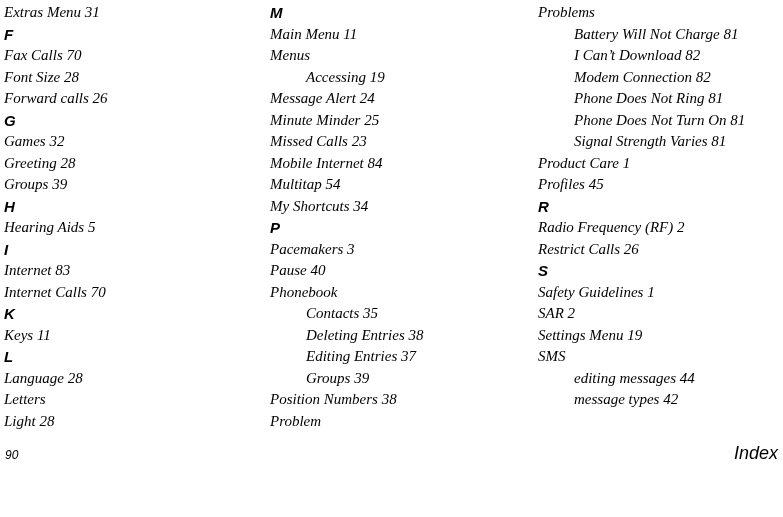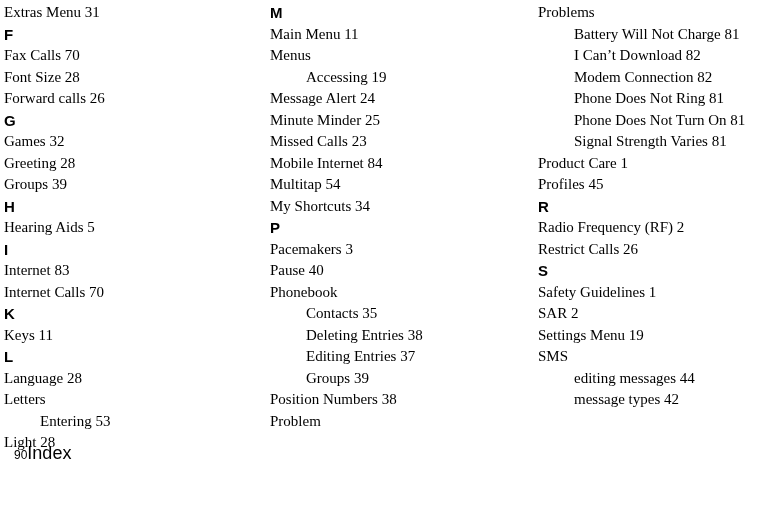--- a/index.html
+++ b/index.html
@@ -11,20 +11,21 @@
     font-family: "Georgia", "Times New Roman", serif;
     font-size: 15px;
     color: #000;
     overflow: hidden;
   }
   .page {
     position: relative;
     width: 783px;
     height: 470px;
     box-sizing: border-box;
+    font-style: italic;
   }
   .columns {
     display: flex;
     flex-direction: row;
     padding: 2px 0 0 4px;
     gap: 0;
   }
   .col {
     display: flex;
     flex-direction: column;
@@ -42,22 +43,23 @@
   .entry {
     white-space: nowrap;
   }
   .sub1 { padding-left: 36px; }
   .footer {
     position: absolute;
     left: 0;
     right: 0;
     bottom: 6px;
     display: flex;
+    justify-content: space-between;
     align-items: baseline;
-    padding: 0 14px;
+    padding: 0 5px;
   }
   .page-num {
     font-family: Arial, Helvetica, sans-serif;
     font-size: 12px;
   }
   .footer-label {
     font-family: Arial, Helvetica, sans-serif;
     font-size: 18px;
   }
 </style>
@@ -79,21 +81,20 @@
         <span class="heading">H</span>
         <span class="entry">Hearing Aids 5</span>
         <span class="heading">I</span>
         <span class="entry">Internet 83</span>
         <span class="entry">Internet Calls 70</span>
         <span class="heading">K</span>
         <span class="entry">Keys 11</span>
         <span class="heading">L</span>
         <span class="entry">Language 28</span>
         <span class="entry">Letters</span>
-        <span class="entry sub1">Entering 53</span>
         <span class="entry">Light 28</span>
       </div>
     <div class="col col2" id="col2">
         <span class="heading">M</span>
         <span class="entry">Main Menu 11</span>
         <span class="entry">Menus</span>
         <span class="entry sub1">Accessing 19</span>
         <span class="entry">Message Alert 24</span>
         <span class="entry">Minute Minder 25</span>
         <span class="entry">Missed Calls 23</span>

